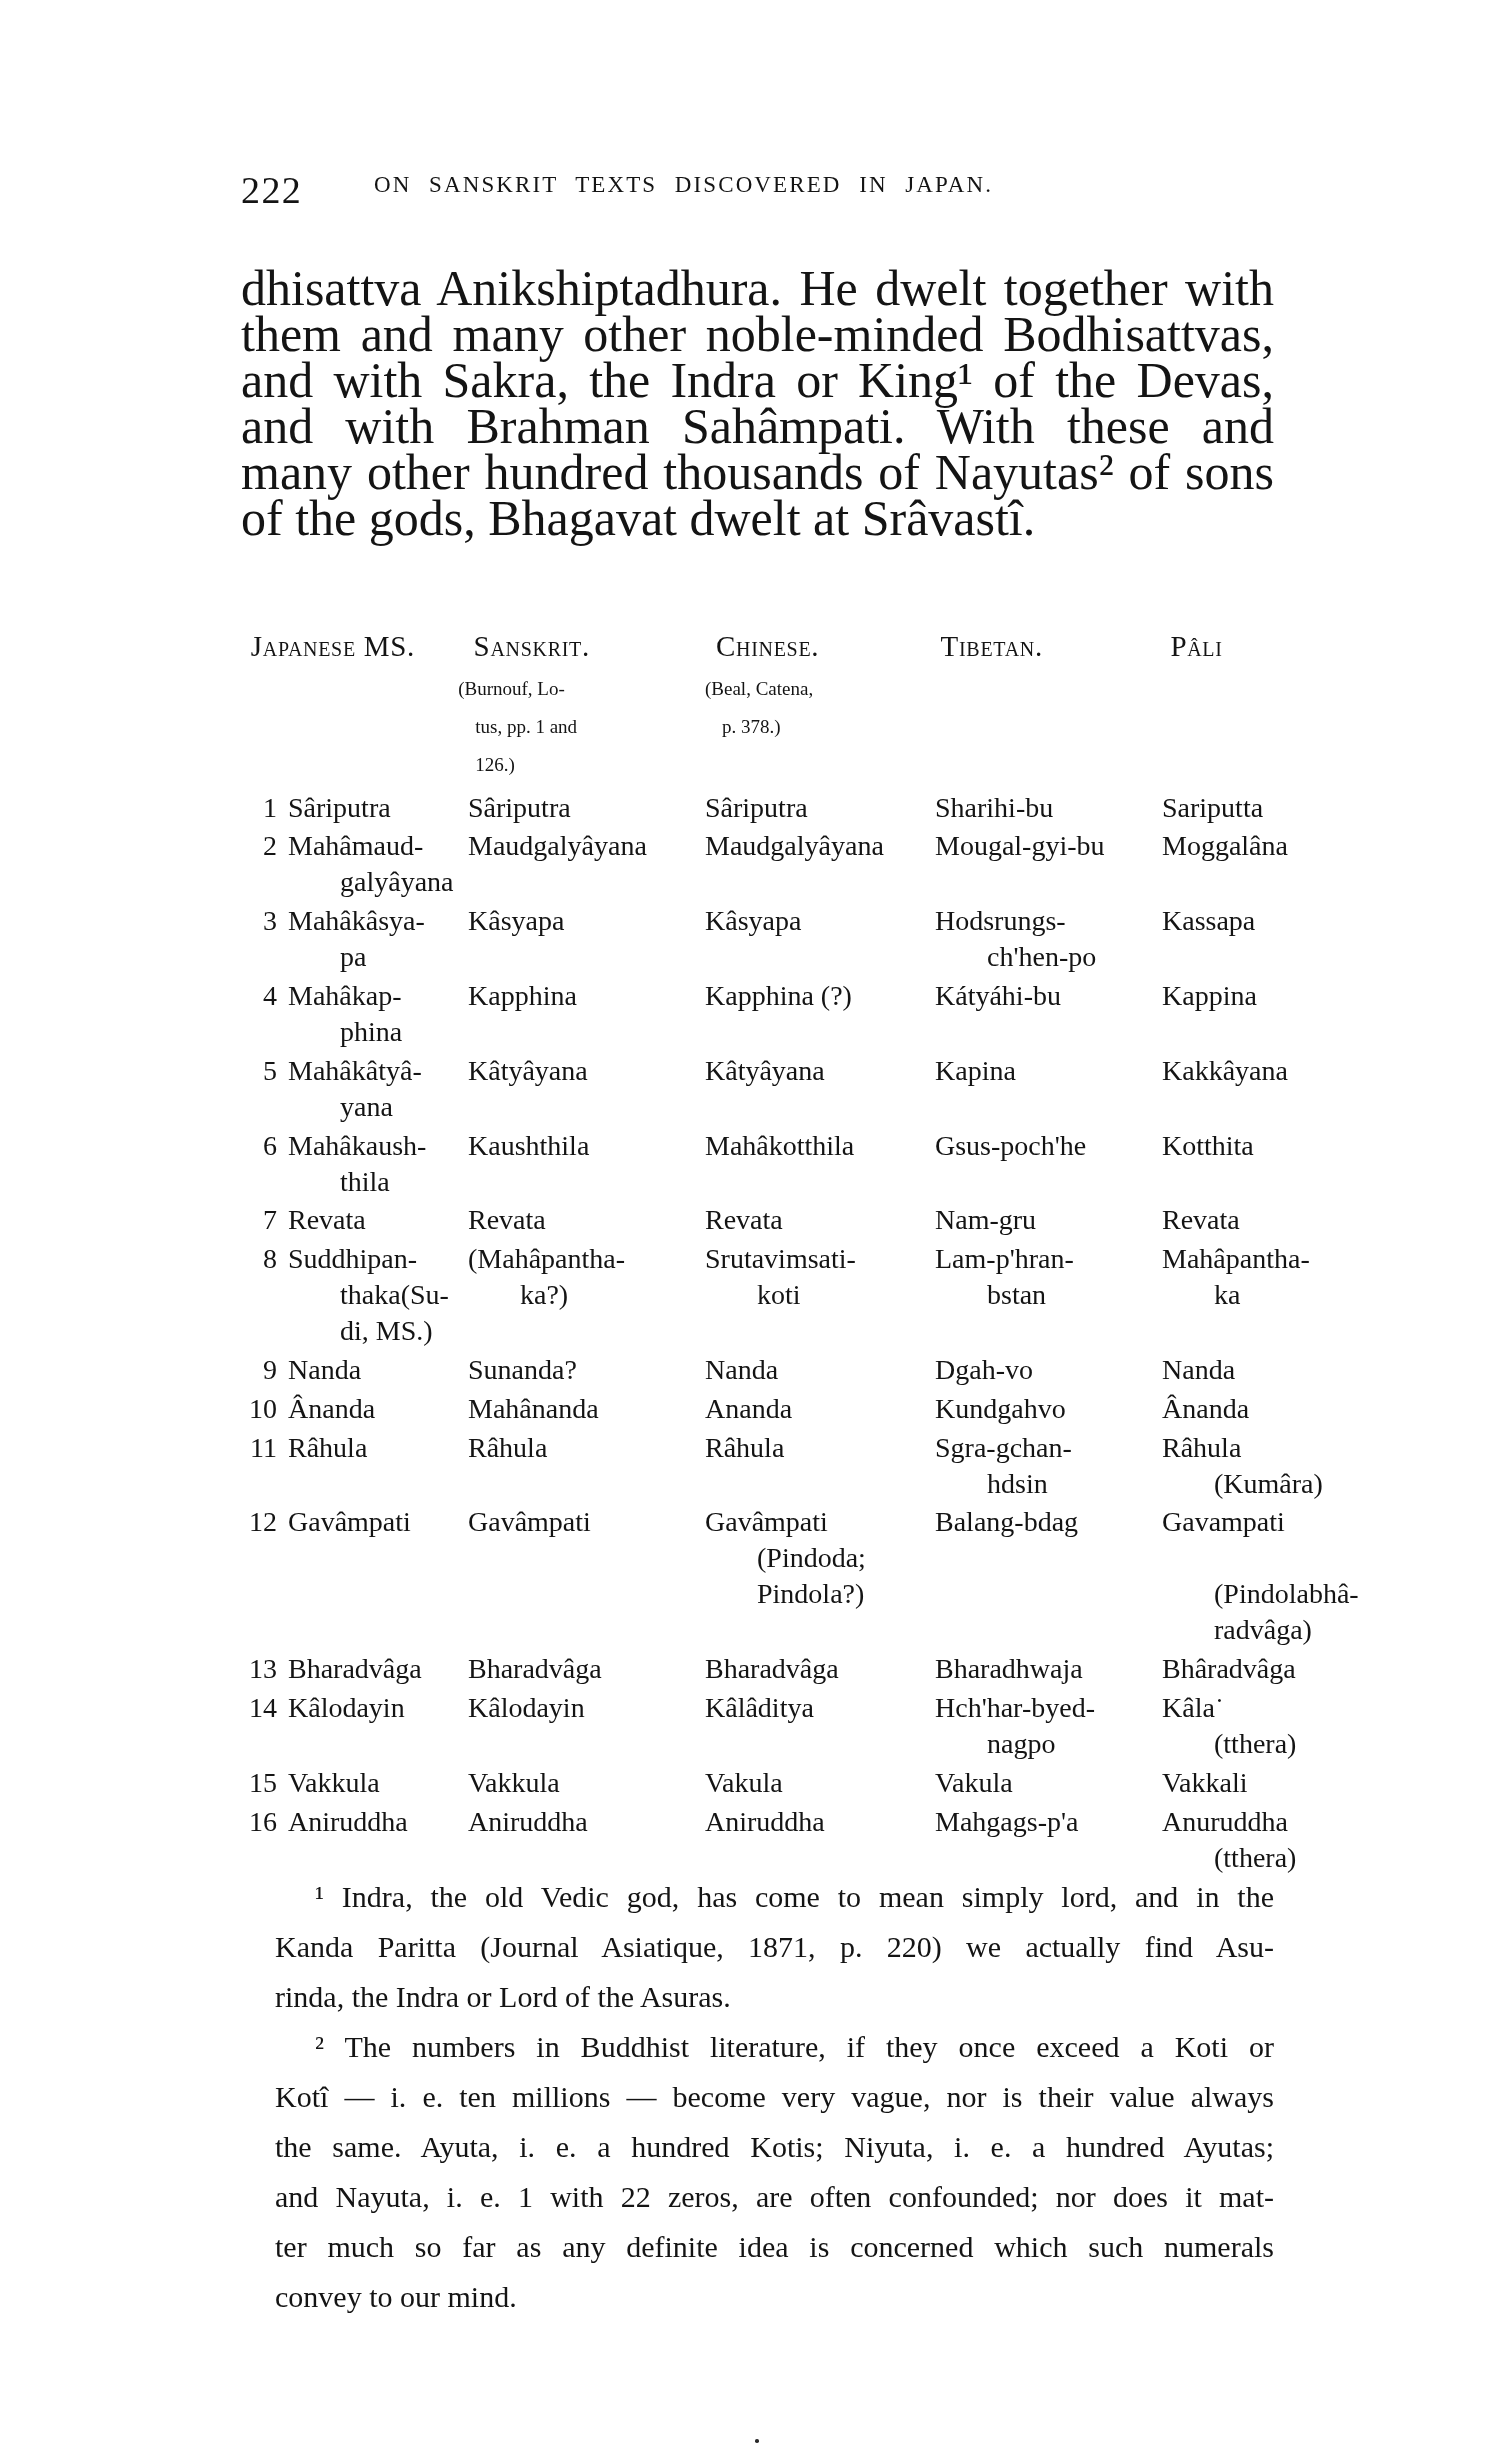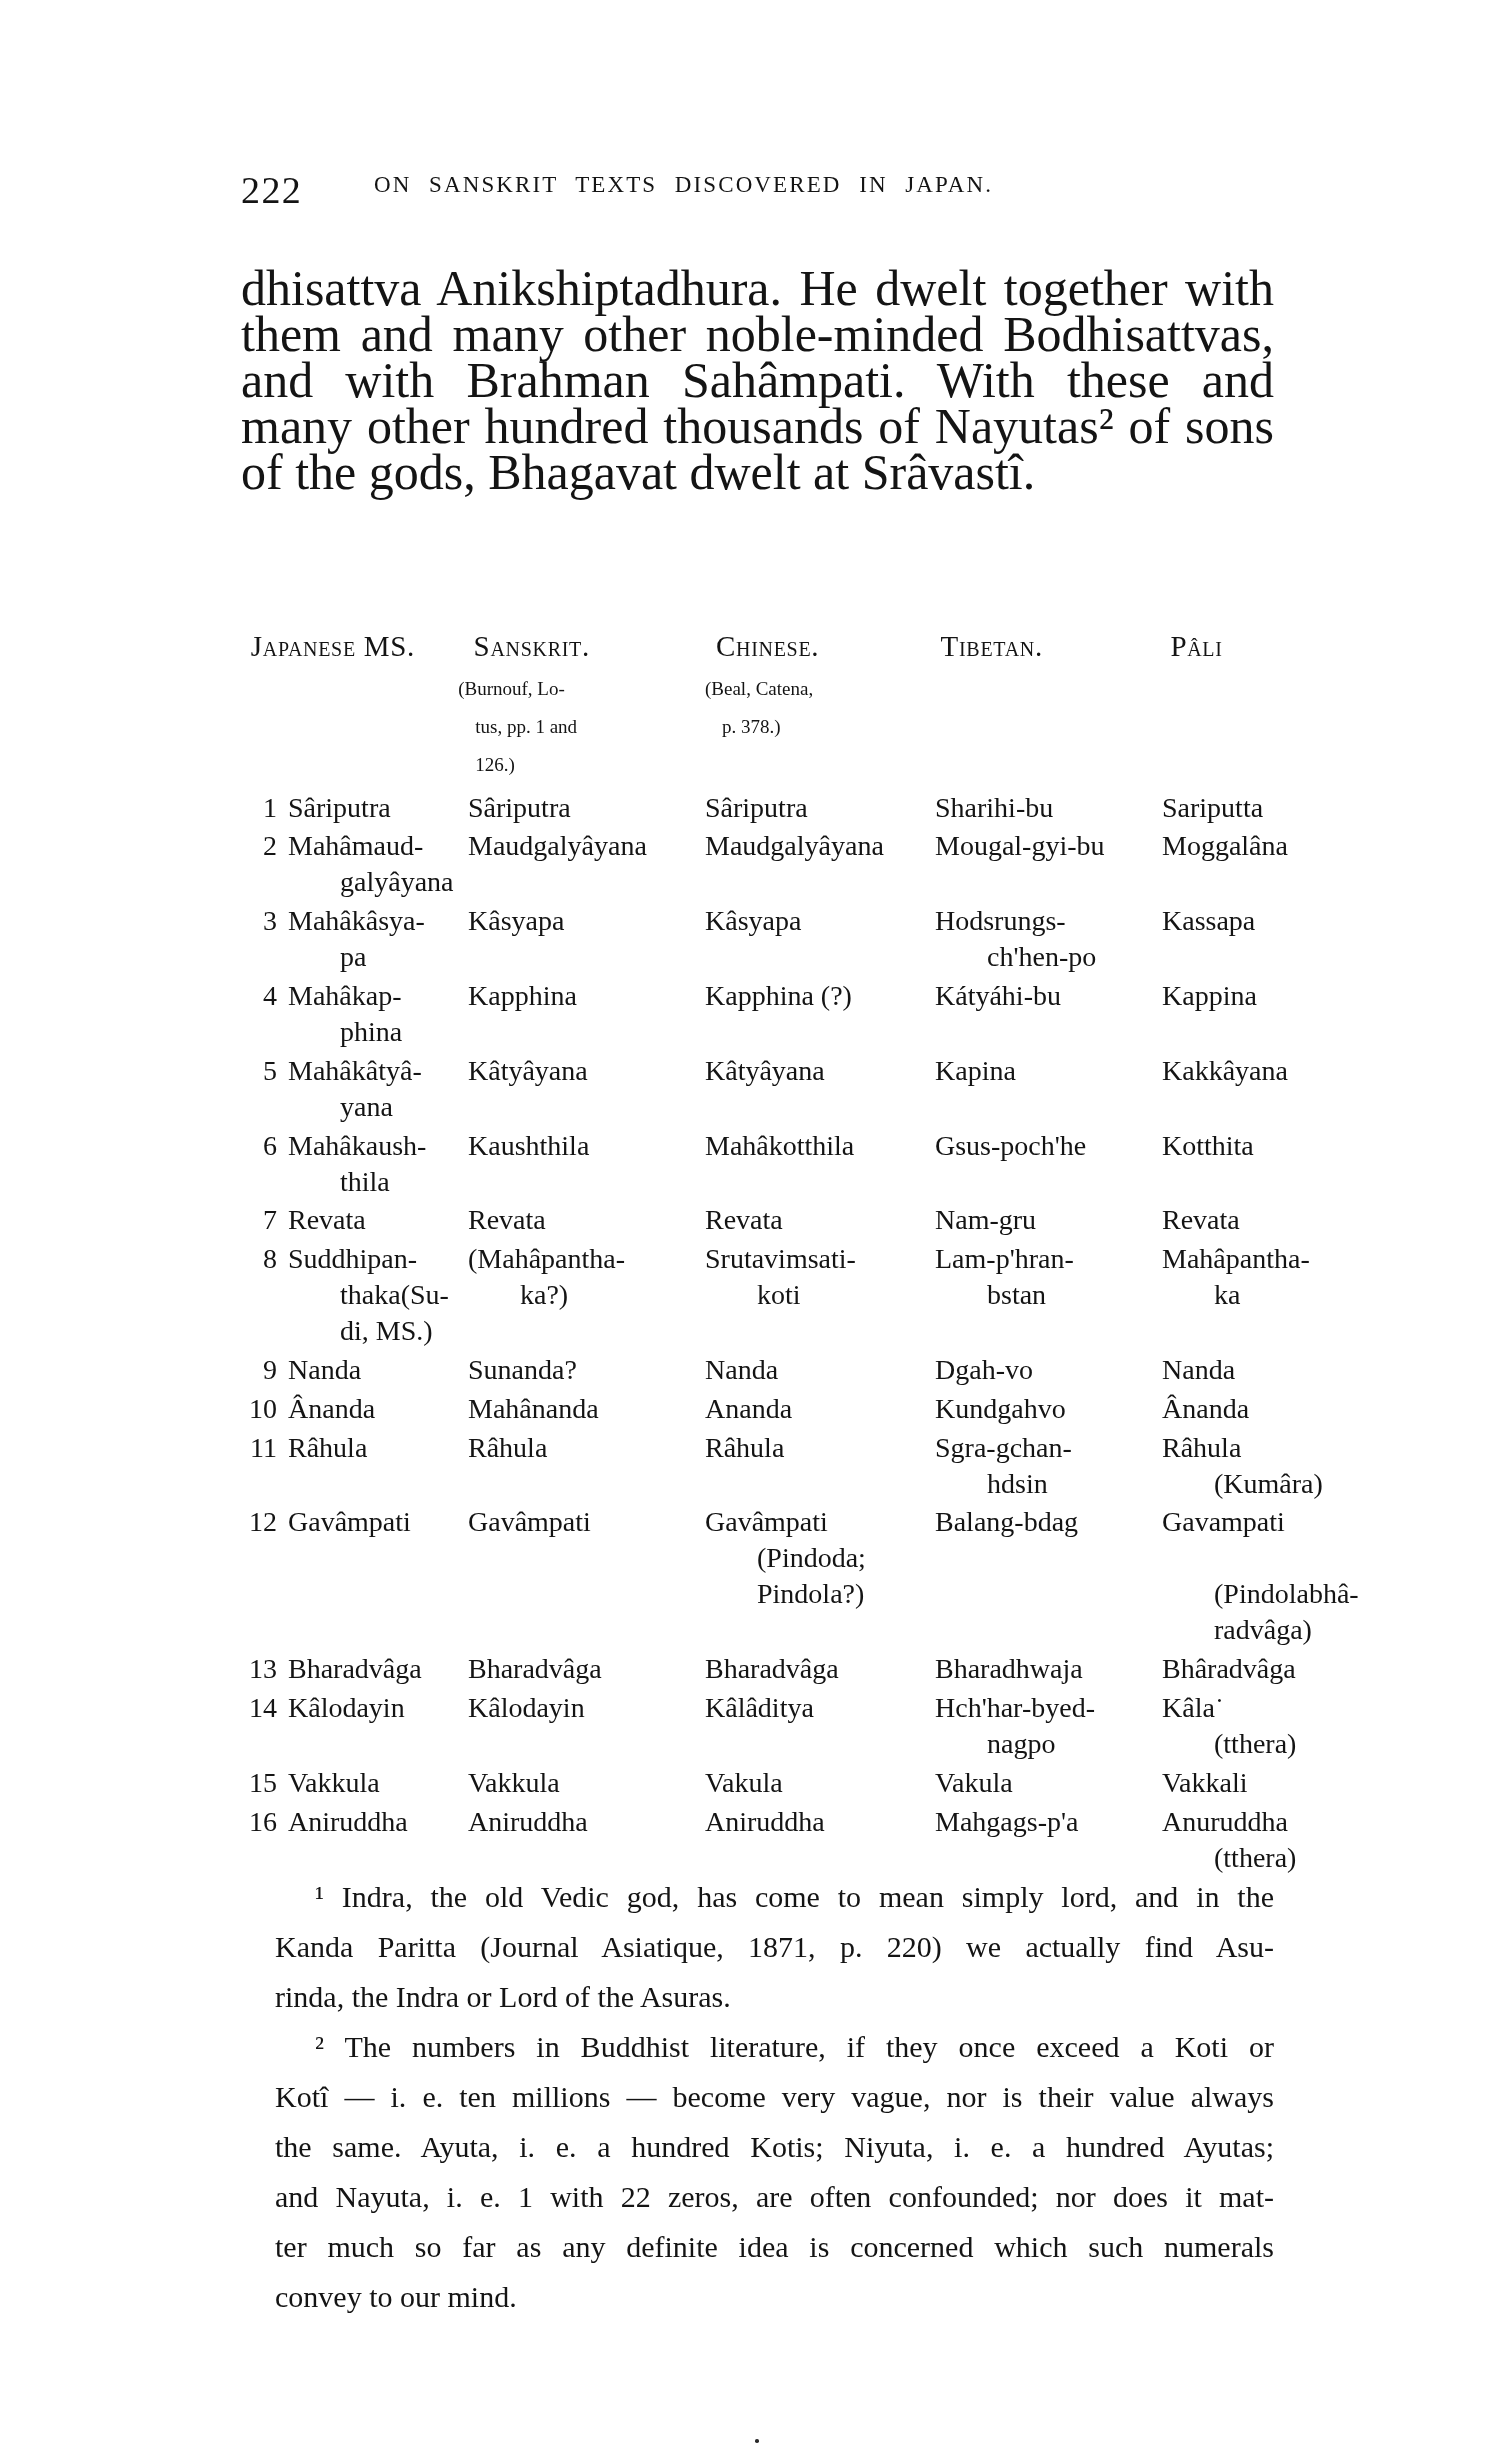--- a/index.html
+++ b/index.html
@@ -89,20 +89,21 @@
 <div class="page">
 
   <div class="content" id="running-head">
     <span class="page-num">222</span>
     <div class="running-title">ON SANSKRIT TEXTS DISCOVERED IN JAPAN.</div>
   </div>
 
   <div class="content" id="main-paragraph">
     <div class="para-line">dhisattva Anikshiptadhura.  He dwelt together with</div>
     <div class="para-line">them and many other noble-minded Bodhisattvas,</div>
+    <div class="para-line">and with Sakra, the Indra or King¹ of the Devas,</div>
     <div class="para-line">and with Brahman Sahâmpati.  With these and</div>
     <div class="para-line">many other hundred thousands of Nayutas² of sons</div>
     <div class="para-line last">of the gods, Bhagavat dwelt at Srâvastî.</div>
   </div>
 
   <div class="content" id="names-table">
     <div class="thead-row">
       <span class="col-header jp">Japanese MS.</span>
       <span class="col-header sk">Sanskrit.</span>
       <span class="col-header ch">Chinese.</span>

